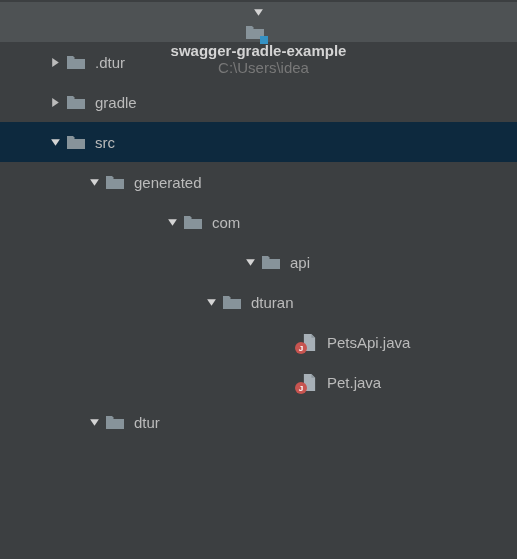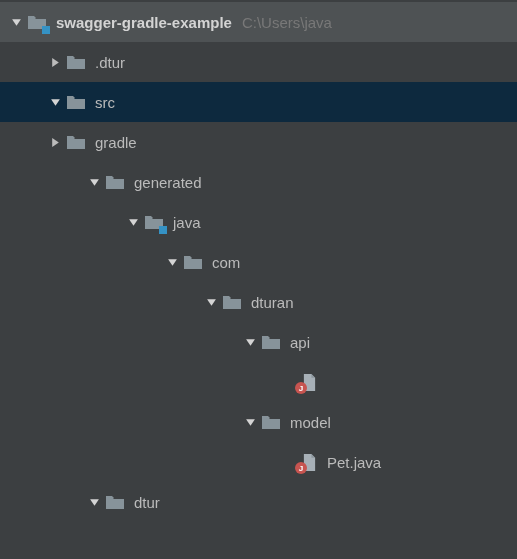--- a/index.html
+++ b/index.html
@@ -24,20 +24,21 @@
       align-items: center;
       height: 40px;
       white-space: nowrap;
       cursor: pointer;
     }
     .tree-row.selected {
       background: #0d293e;
     }
     .tree-row.highlighted {
       background: #4e5254;
+      flex-direction: column;
     }
     .indent {
       display: inline-block;
     }
     .chevron {
       width: 20px;
       height: 20px;
       display: inline-flex;
       align-items: center;
       justify-content: center;
@@ -128,179 +129,149 @@
         </svg>
     </span>
     <span class="folder-icon">
       <svg viewBox="0 0 20 16">
           <path d="M1 3 L7 3 L9 5 L19 5 L19 15 L1 15 Z" fill="#87939a"></path>
           <path d="M1 2 L7 2 L9 4 L1 4 Z" fill="#87939a"></path>
         </svg>
       <span class="module-badge"></span>
     </span>
     <span class="label bold">swagger-gradle-example</span>
-    <span class="path-hint">C:\Users\java</span>
+    <span class="path-hint">C:\Users\idea</span>
   </div>
 
 
   <div class="tree-row">
     <span class="indent" style="width:45px"></span>
     <span class="chevron">
       <svg viewBox="0 0 10 10">
           <path d="M2 1 L8 5 L2 9 Z" fill="#bbbbbb"></path>
         </svg>
     </span>
     <span class="folder-icon">
       <svg viewBox="0 0 20 16">
           <path d="M1 3 L7 3 L9 5 L19 5 L19 15 L1 15 Z" fill="#87939a"></path>
           <path d="M1 2 L7 2 L9 4 L1 4 Z" fill="#87939a"></path>
         </svg>
     </span>
     <span class="label">.dtur</span>
+  </div>
+
+  <div class="tree-row">
+    <span class="indent" style="width:45px"></span>
+    <span class="chevron">
+      <svg viewBox="0 0 10 10">
+          <path d="M2 1 L8 5 L2 9 Z" fill="#bbbbbb"></path>
+        </svg>
+    </span>
+    <span class="folder-icon">
+      <svg viewBox="0 0 20 16">
+          <path d="M1 3 L7 3 L9 5 L19 5 L19 15 L1 15 Z" fill="#87939a"></path>
+          <path d="M1 2 L7 2 L9 4 L1 4 Z" fill="#87939a"></path>
+        </svg>
+    </span>
+    <span class="label">gradle</span>
   </div>
 
   <div class="tree-row selected">
     <span class="indent" style="width:45px"></span>
     <span class="chevron">
       <svg viewBox="0 0 10 10">
           <path d="M1 2 L9 2 L5 8 Z" fill="#d4d4d4"></path>
         </svg>
     </span>
     <span class="folder-icon">
       <svg viewBox="0 0 20 16">
           <path d="M1 3 L7 3 L9 5 L19 5 L19 15 L1 15 Z" fill="#87939a"></path>
           <path d="M1 2 L7 2 L9 4 L1 4 Z" fill="#87939a"></path>
         </svg>
     </span>
     <span class="label">src</span>
   </div>
 
   <div class="tree-row">
-    <span class="indent" style="width:45px"></span>
-    <span class="chevron">
-      <svg viewBox="0 0 10 10">
-          <path d="M2 1 L8 5 L2 9 Z" fill="#bbbbbb"></path>
-        </svg>
-    </span>
-    <span class="folder-icon">
-      <svg viewBox="0 0 20 16">
-          <path d="M1 3 L7 3 L9 5 L19 5 L19 15 L1 15 Z" fill="#87939a"></path>
-          <path d="M1 2 L7 2 L9 4 L1 4 Z" fill="#87939a"></path>
-        </svg>
-    </span>
-    <span class="label">gradle</span>
-  </div>
-
-  <div class="tree-row">
     <span class="indent" style="width:84px"></span>
     <span class="chevron">
       <svg viewBox="0 0 10 10">
           <path d="M1 2 L9 2 L5 8 Z" fill="#d4d4d4"></path>
         </svg>
     </span>
     <span class="folder-icon">
       <svg viewBox="0 0 20 16">
           <path d="M1 3 L7 3 L9 5 L19 5 L19 15 L1 15 Z" fill="#87939a"></path>
           <path d="M1 2 L7 2 L9 4 L1 4 Z" fill="#87939a"></path>
         </svg>
     </span>
     <span class="label">generated</span>
   </div>
 
-  <div class="tree-row">
-    <span class="indent" style="width:123px"></span>
-    <span class="chevron">
-      <svg viewBox="0 0 10 10">
-          <path d="M1 2 L9 2 L5 8 Z" fill="#d4d4d4"></path>
-        </svg>
-    </span>
-    <span class="folder-icon">
-      <svg viewBox="0 0 20 16">
-          <path d="M1 3 L7 3 L9 5 L19 5 L19 15 L1 15 Z" fill="#87939a"></path>
-          <path d="M1 2 L7 2 L9 4 L1 4 Z" fill="#87939a"></path>
-        </svg>
-      <span class="source-badge"></span>
-    </span>
-    <span class="label">java</span>
-  </div>
 
   <div class="tree-row">
     <span class="indent" style="width:162px"></span>
     <span class="chevron">
       <svg viewBox="0 0 10 10">
           <path d="M1 2 L9 2 L5 8 Z" fill="#d4d4d4"></path>
         </svg>
     </span>
     <span class="folder-icon">
       <svg viewBox="0 0 20 16">
           <path d="M1 3 L7 3 L9 5 L19 5 L19 15 L1 15 Z" fill="#87939a"></path>
           <path d="M1 2 L7 2 L9 4 L1 4 Z" fill="#87939a"></path>
         </svg>
     </span>
     <span class="label">com</span>
   </div>
 
   <div class="tree-row">
+    <span class="indent" style="width:240px"></span>
+    <span class="chevron">
+      <svg viewBox="0 0 10 10">
+          <path d="M1 2 L9 2 L5 8 Z" fill="#d4d4d4"></path>
+        </svg>
+    </span>
+    <span class="folder-icon">
+      <svg viewBox="0 0 20 16">
+          <path d="M1 3 L7 3 L9 5 L19 5 L19 15 L1 15 Z" fill="#87939a"></path>
+          <path d="M1 2 L7 2 L9 4 L1 4 Z" fill="#87939a"></path>
+        </svg>
+    </span>
+    <span class="label">api</span>
+  </div>
+
+  <div class="tree-row">
     <span class="indent" style="width:201px"></span>
     <span class="chevron">
       <svg viewBox="0 0 10 10">
           <path d="M1 2 L9 2 L5 8 Z" fill="#d4d4d4"></path>
         </svg>
     </span>
     <span class="folder-icon">
       <svg viewBox="0 0 20 16">
           <path d="M1 3 L7 3 L9 5 L19 5 L19 15 L1 15 Z" fill="#87939a"></path>
           <path d="M1 2 L7 2 L9 4 L1 4 Z" fill="#87939a"></path>
         </svg>
     </span>
     <span class="label">dturan</span>
-  </div>
-
-  <div class="tree-row">
-    <span class="indent" style="width:240px"></span>
-    <span class="chevron">
-      <svg viewBox="0 0 10 10">
-          <path d="M1 2 L9 2 L5 8 Z" fill="#d4d4d4"></path>
-        </svg>
-    </span>
-    <span class="folder-icon">
-      <svg viewBox="0 0 20 16">
-          <path d="M1 3 L7 3 L9 5 L19 5 L19 15 L1 15 Z" fill="#87939a"></path>
-          <path d="M1 2 L7 2 L9 4 L1 4 Z" fill="#87939a"></path>
-        </svg>
-    </span>
-    <span class="label">api</span>
   </div>
 
   <div class="tree-row">
     <span class="indent" style="width:299px"></span>
     <span class="file-icon">
       <svg viewBox="0 0 16 20" width="15" height="19">
           <path d="M2 1 L10 1 L14 5 L14 19 L2 19 Z" fill="#a7b0b7"></path>
           <path d="M10 1 L10 5 L14 5 Z" fill="#8c969d"></path>
         </svg>
       <span class="java-badge">J</span>
     </span>
-  </div>
-
-  <div class="tree-row">
-    <span class="indent" style="width:240px"></span>
-    <span class="chevron">
-      <svg viewBox="0 0 10 10">
-          <path d="M1 2 L9 2 L5 8 Z" fill="#d4d4d4"></path>
-        </svg>
-    </span>
-    <span class="folder-icon">
-      <svg viewBox="0 0 20 16">
-          <path d="M1 3 L7 3 L9 5 L19 5 L19 15 L1 15 Z" fill="#87939a"></path>
-          <path d="M1 2 L7 2 L9 4 L1 4 Z" fill="#87939a"></path>
-        </svg>
-    </span>
-    <span class="label">model</span>
-  </div>
+    <span class="label">PetsApi.java</span>
+  </div>
+
 
   <div class="tree-row">
     <span class="indent" style="width:299px"></span>
     <span class="file-icon">
       <svg viewBox="0 0 16 20" width="15" height="19">
           <path d="M2 1 L10 1 L14 5 L14 19 L2 19 Z" fill="#a7b0b7"></path>
           <path d="M10 1 L10 5 L14 5 Z" fill="#8c969d"></path>
         </svg>
       <span class="java-badge">J</span>
     </span>

